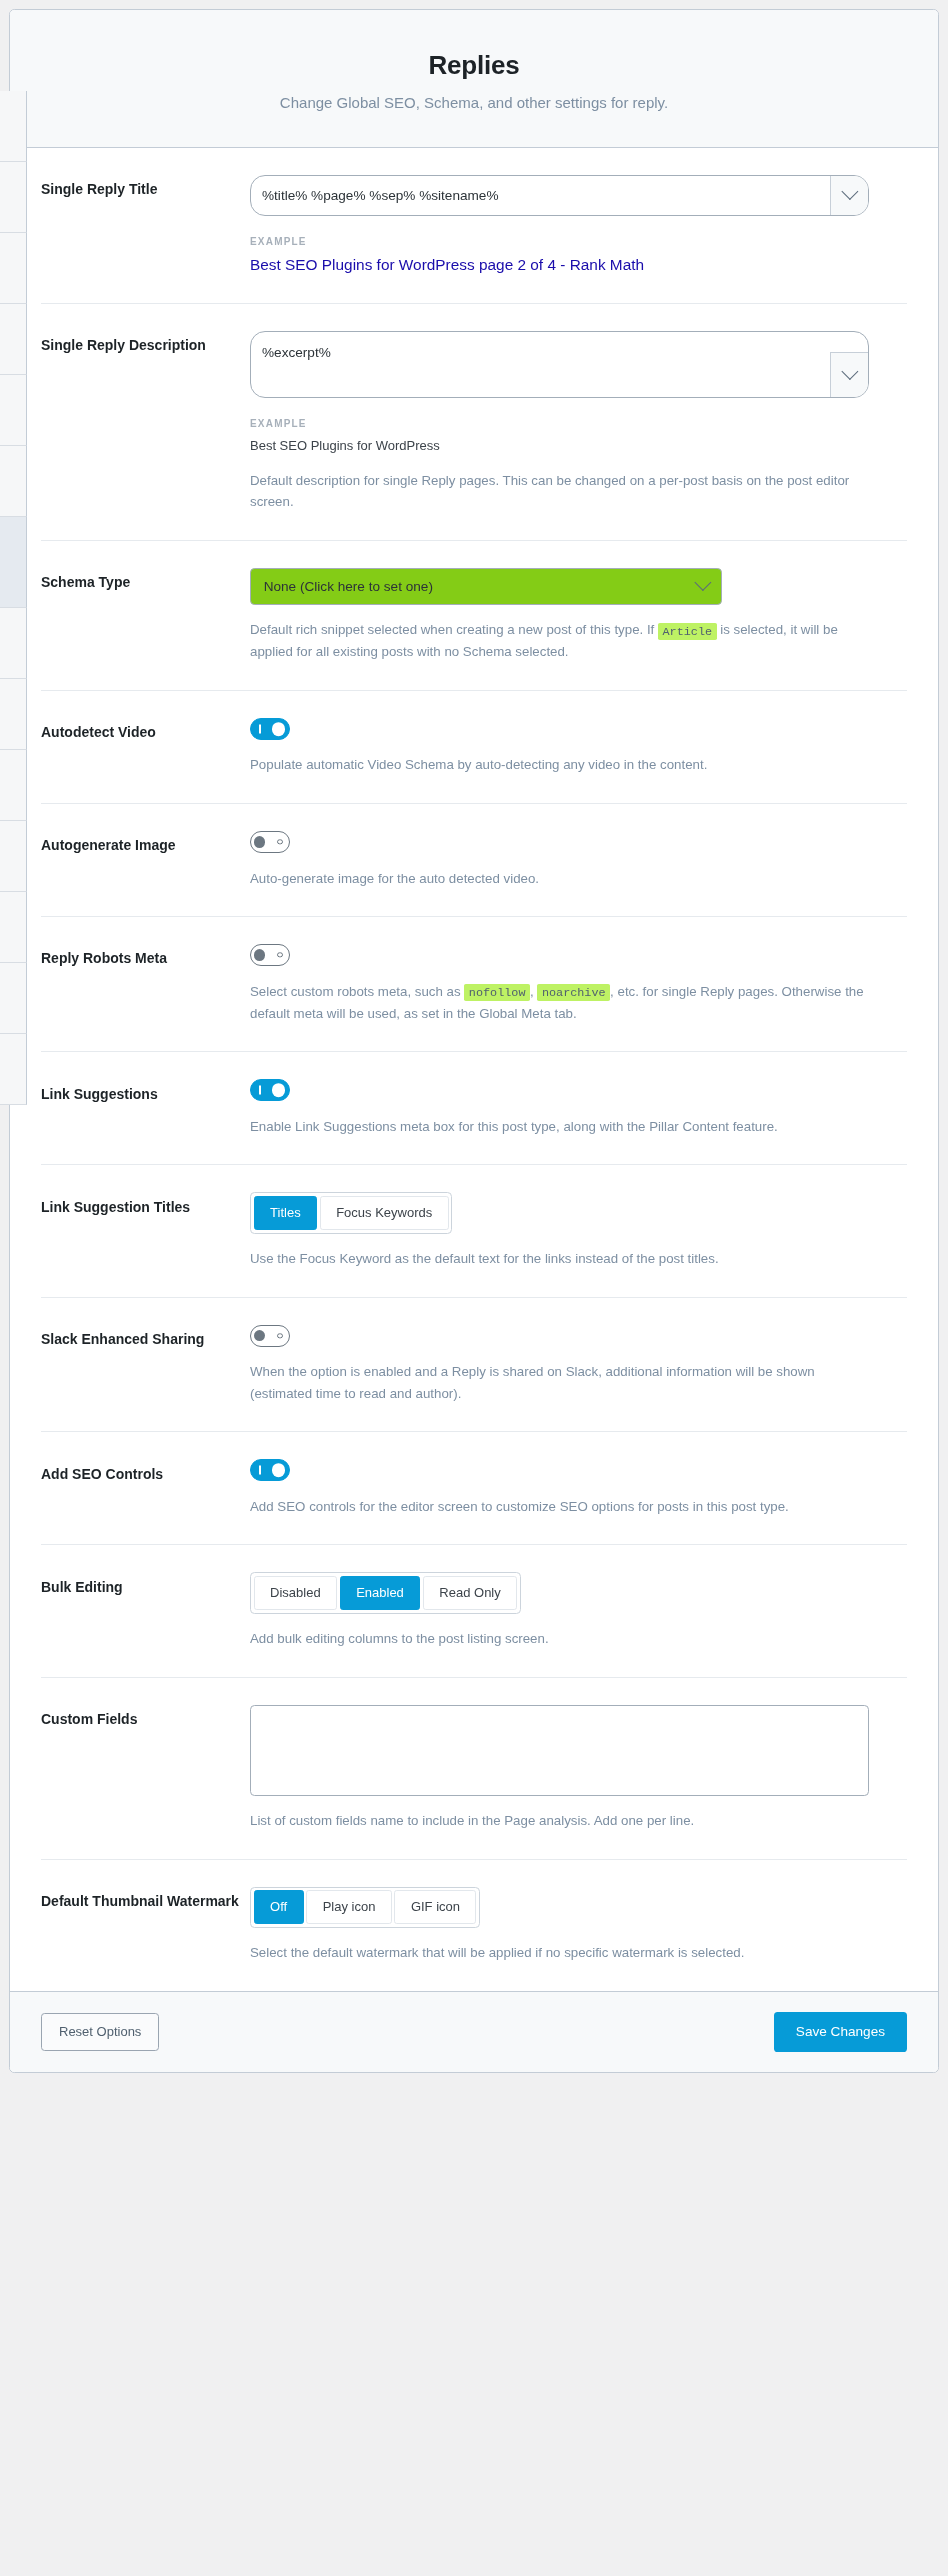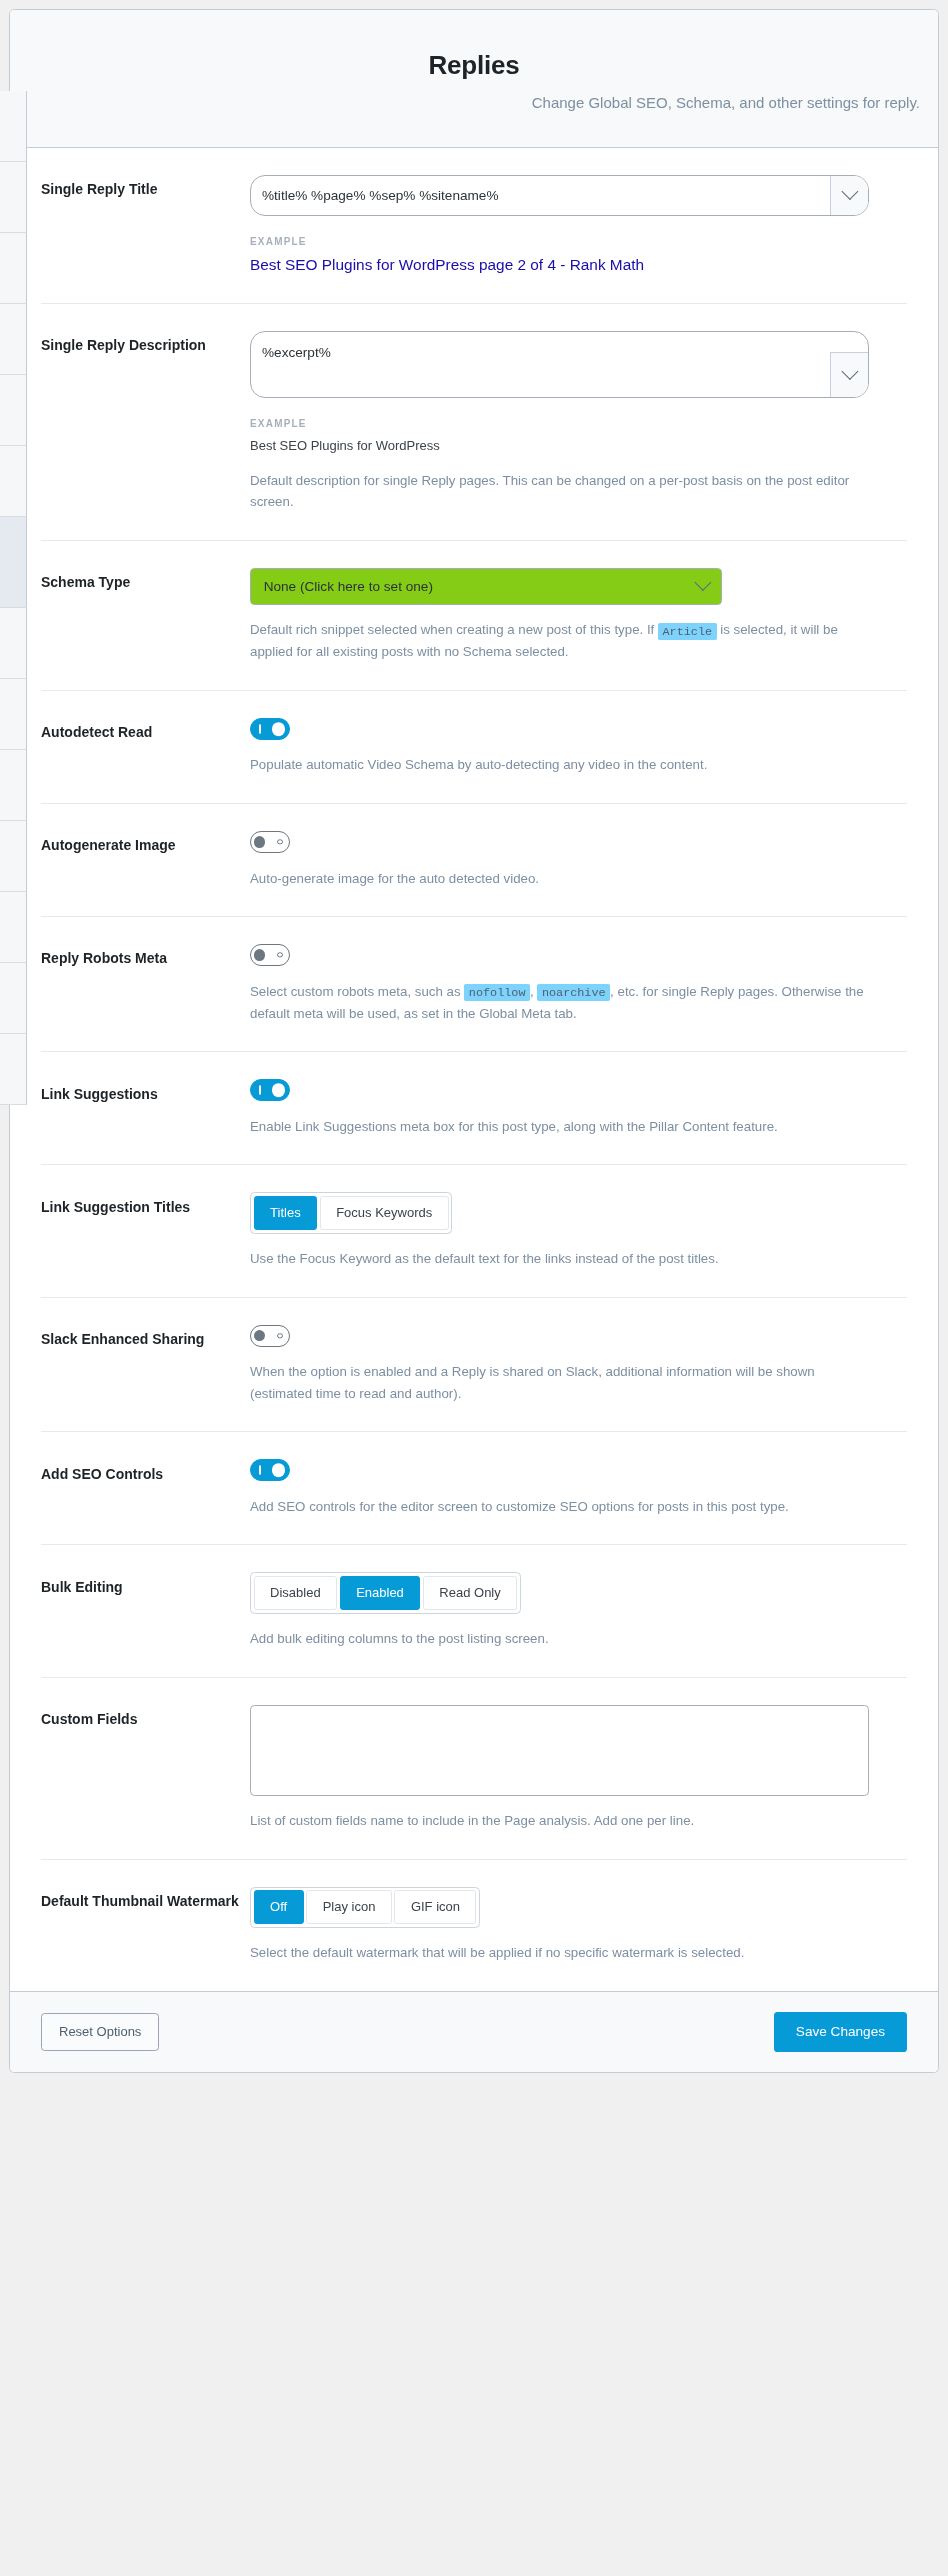--- a/index.html
+++ b/index.html
@@ -63,21 +63,20 @@
     font-weight: 700;
     color: #1d2327;
     letter-spacing: -0.2px;
     line-height: 1.2;
   }
   .panel-subtitle {
     margin-top: 12.7px;
     font-size: 15px;
     color: #7d8fa2;
     font-weight: 400;
-    text-align: right;
   }
 
   .panel-body {
     background: #ffffff;
     padding: 0 31px 0 31px;
   }
 
   
   .row {
     display: flex;
@@ -201,21 +200,21 @@
   .desc {
     margin-top: 14.5px;
     font-size: 13.3px;
     line-height: 1.62;
     color: #7d8fa2;
     max-width: 627px;
   }
   code.inline {
     font-family: "Liberation Mono", monospace;
     font-size: 11.8px;
-    background: #7dd3fc;
+    background: #bef264;
     color: #50606f;
     padding: 1.8px 4.5px;
     border-radius: 1.8px;
     white-space: nowrap;
   }
 
   
   .toggle {
     position: relative;
     width: 40px;
@@ -402,21 +401,21 @@
           </div>
           <div class="desc">
             <span>Default rich snippet selected when creating a new post of this type. If</span>
             <code class="inline">Article</code>
             <span>is selected, it will be applied for all existing posts with no Schema selected.</span>
           </div>
         </div>
       </div>
 
       <div class="row">
-        <div class="row-label">Autodetect Read</div>
+        <div class="row-label">Autodetect Video</div>
         <div class="row-field">
           <span class="toggle on">
             <span class="mark"></span>
             <span class="knob"></span>
           </span>
           <div class="desc">Populate automatic Video Schema by auto-detecting any video in the content.</div>
         </div>
       </div>
 
       <div class="row">

